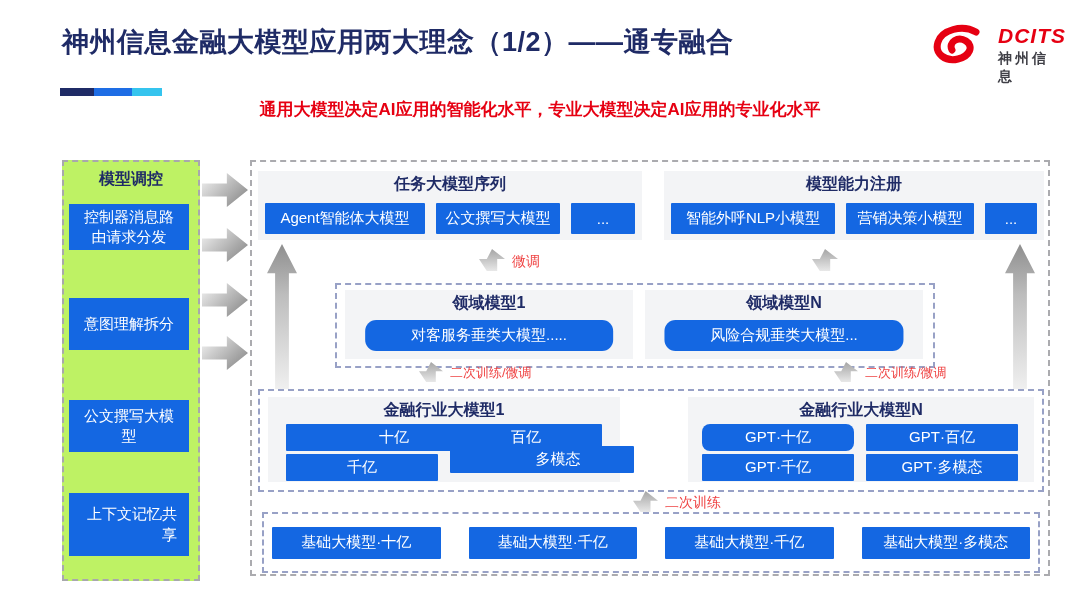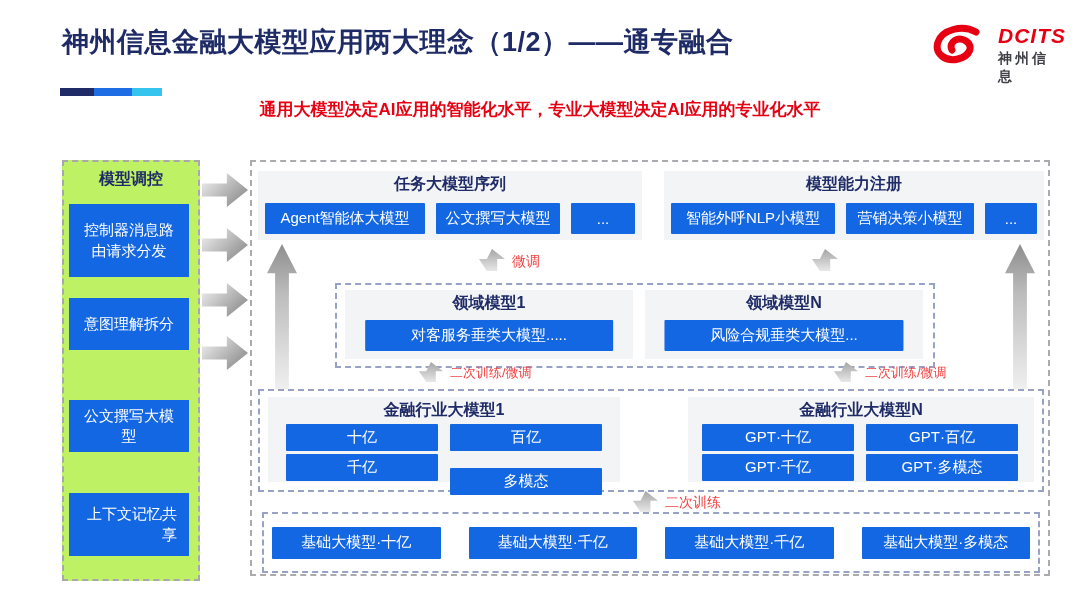--- a/index.html
+++ b/index.html
@@ -20,21 +20,21 @@
   .brandcn{position:absolute;left:66px;top:30px;font-size:14px;font-weight:bold;color:#3F3F46;letter-spacing:3px;}
   
   .dashG{border:2px dashed #A8A8AC;background:#bef264;}
   .dashB{border:2px dashed #98A1C6;background:#fff;}
   
   .sidebar{left:62px;top:160px;width:134px;height:417px;}
   .sbTitle{position:absolute;left:0;top:7px;width:100%;text-align:center;font-size:16px;font-weight:bold;color:#1F2B66;}
   .bluebox{background:#1467E2;color:#fff;display:flex;align-items:center;justify-content:center;
            text-align:center;font-size:15px;line-height:1.35;}
   .sbItem{position:absolute;left:5px;width:120px;padding:0 12px;box-sizing:border-box;}
-  .sb1{top:42px;height:73px;}
+  .sb1{top:42px;height:46px;}
   .sb2{top:136px;height:52px;}
   .sb3{top:238px;height:52px;}
   .sb4{top:331px;height:63px;text-align:right;}
   
   .arrR{width:46px;height:34px;left:202px;
         clip-path:polygon(0 31%,54% 31%,54% 0,100% 50%,54% 100%,54% 69%,0 69%);
         background:linear-gradient(135deg,#E9E9E9 10%,#8C8C8C 90%);}
   
   .arrUt{width:30px;height:146px;
          clip-path:polygon(50% 0,100% 20%,73% 20%,73% 100%,27% 100%,27% 20%,0 20%);
@@ -51,29 +51,29 @@
   .chip{background:#1467E2;color:#fff;display:flex;align-items:center;justify-content:center;
         font-size:15px;white-space:nowrap;border-radius:1px;}
   
   .taskL{left:258px;top:171px;width:384px;height:69px;}
   .taskS{left:664px;top:171px;width:380px;height:69px;}
   .chipRow{position:absolute;left:7px;right:7px;bottom:6px;height:31px;display:flex;gap:11px;}
   
   .domainBox{left:335px;top:283px;width:596px;height:81px;}
   .dPanelL{left:8px;top:5px;width:288px;height:69px;}
   .dPanelR{left:308px;top:5px;width:278px;height:69px;}
-  .dChip{position:absolute;left:50%;transform:translateX(-50%);top:30px;height:31px;width:86%;}
+  .dChip{position:absolute;left:50%;transform:translateX(-50%);top:30px;height:31px;width:86%;border-radius:11px;}
   
   .indBox{left:258px;top:389px;width:782px;height:99px;}
   .iPanelL{left:8px;top:6px;width:352px;height:85px;}
   .iPanelR{left:428px;top:6px;width:346px;height:85px;}
   .iChip{position:absolute;width:152px;height:27px;}
-  .c11{left:18px;top:27px;} .c12{left:182px;top:27px;}
-  .c21{left:18px;top:57px;} .c22{left:182px;top:71px;}
-  .r11{left:14px;top:27px;} .r12{left:178px;top:27px;}
+  .c11{left:18px;top:27px;padding-left:32px;} .c12{left:182px;top:27px;}
+  .c21{left:18px;top:57px;} .c22{left:182px;top:49px;padding-left:32px;}
+  .r11{left:14px;top:27px;border-radius:8px;} .r12{left:178px;top:27px;}
   .r21{left:14px;top:57px;} .r22{left:178px;top:57px;}
   
   .baseBox{left:262px;top:512px;width:778px;height:61px;display:flex;align-items:center;
            justify-content:flex-start;padding:0 8px;box-sizing:border-box;gap:28px;}
   .baseChip{width:181px;height:32px;}
 </style>
 </head>
 <body>
 
 <div class="slide">

